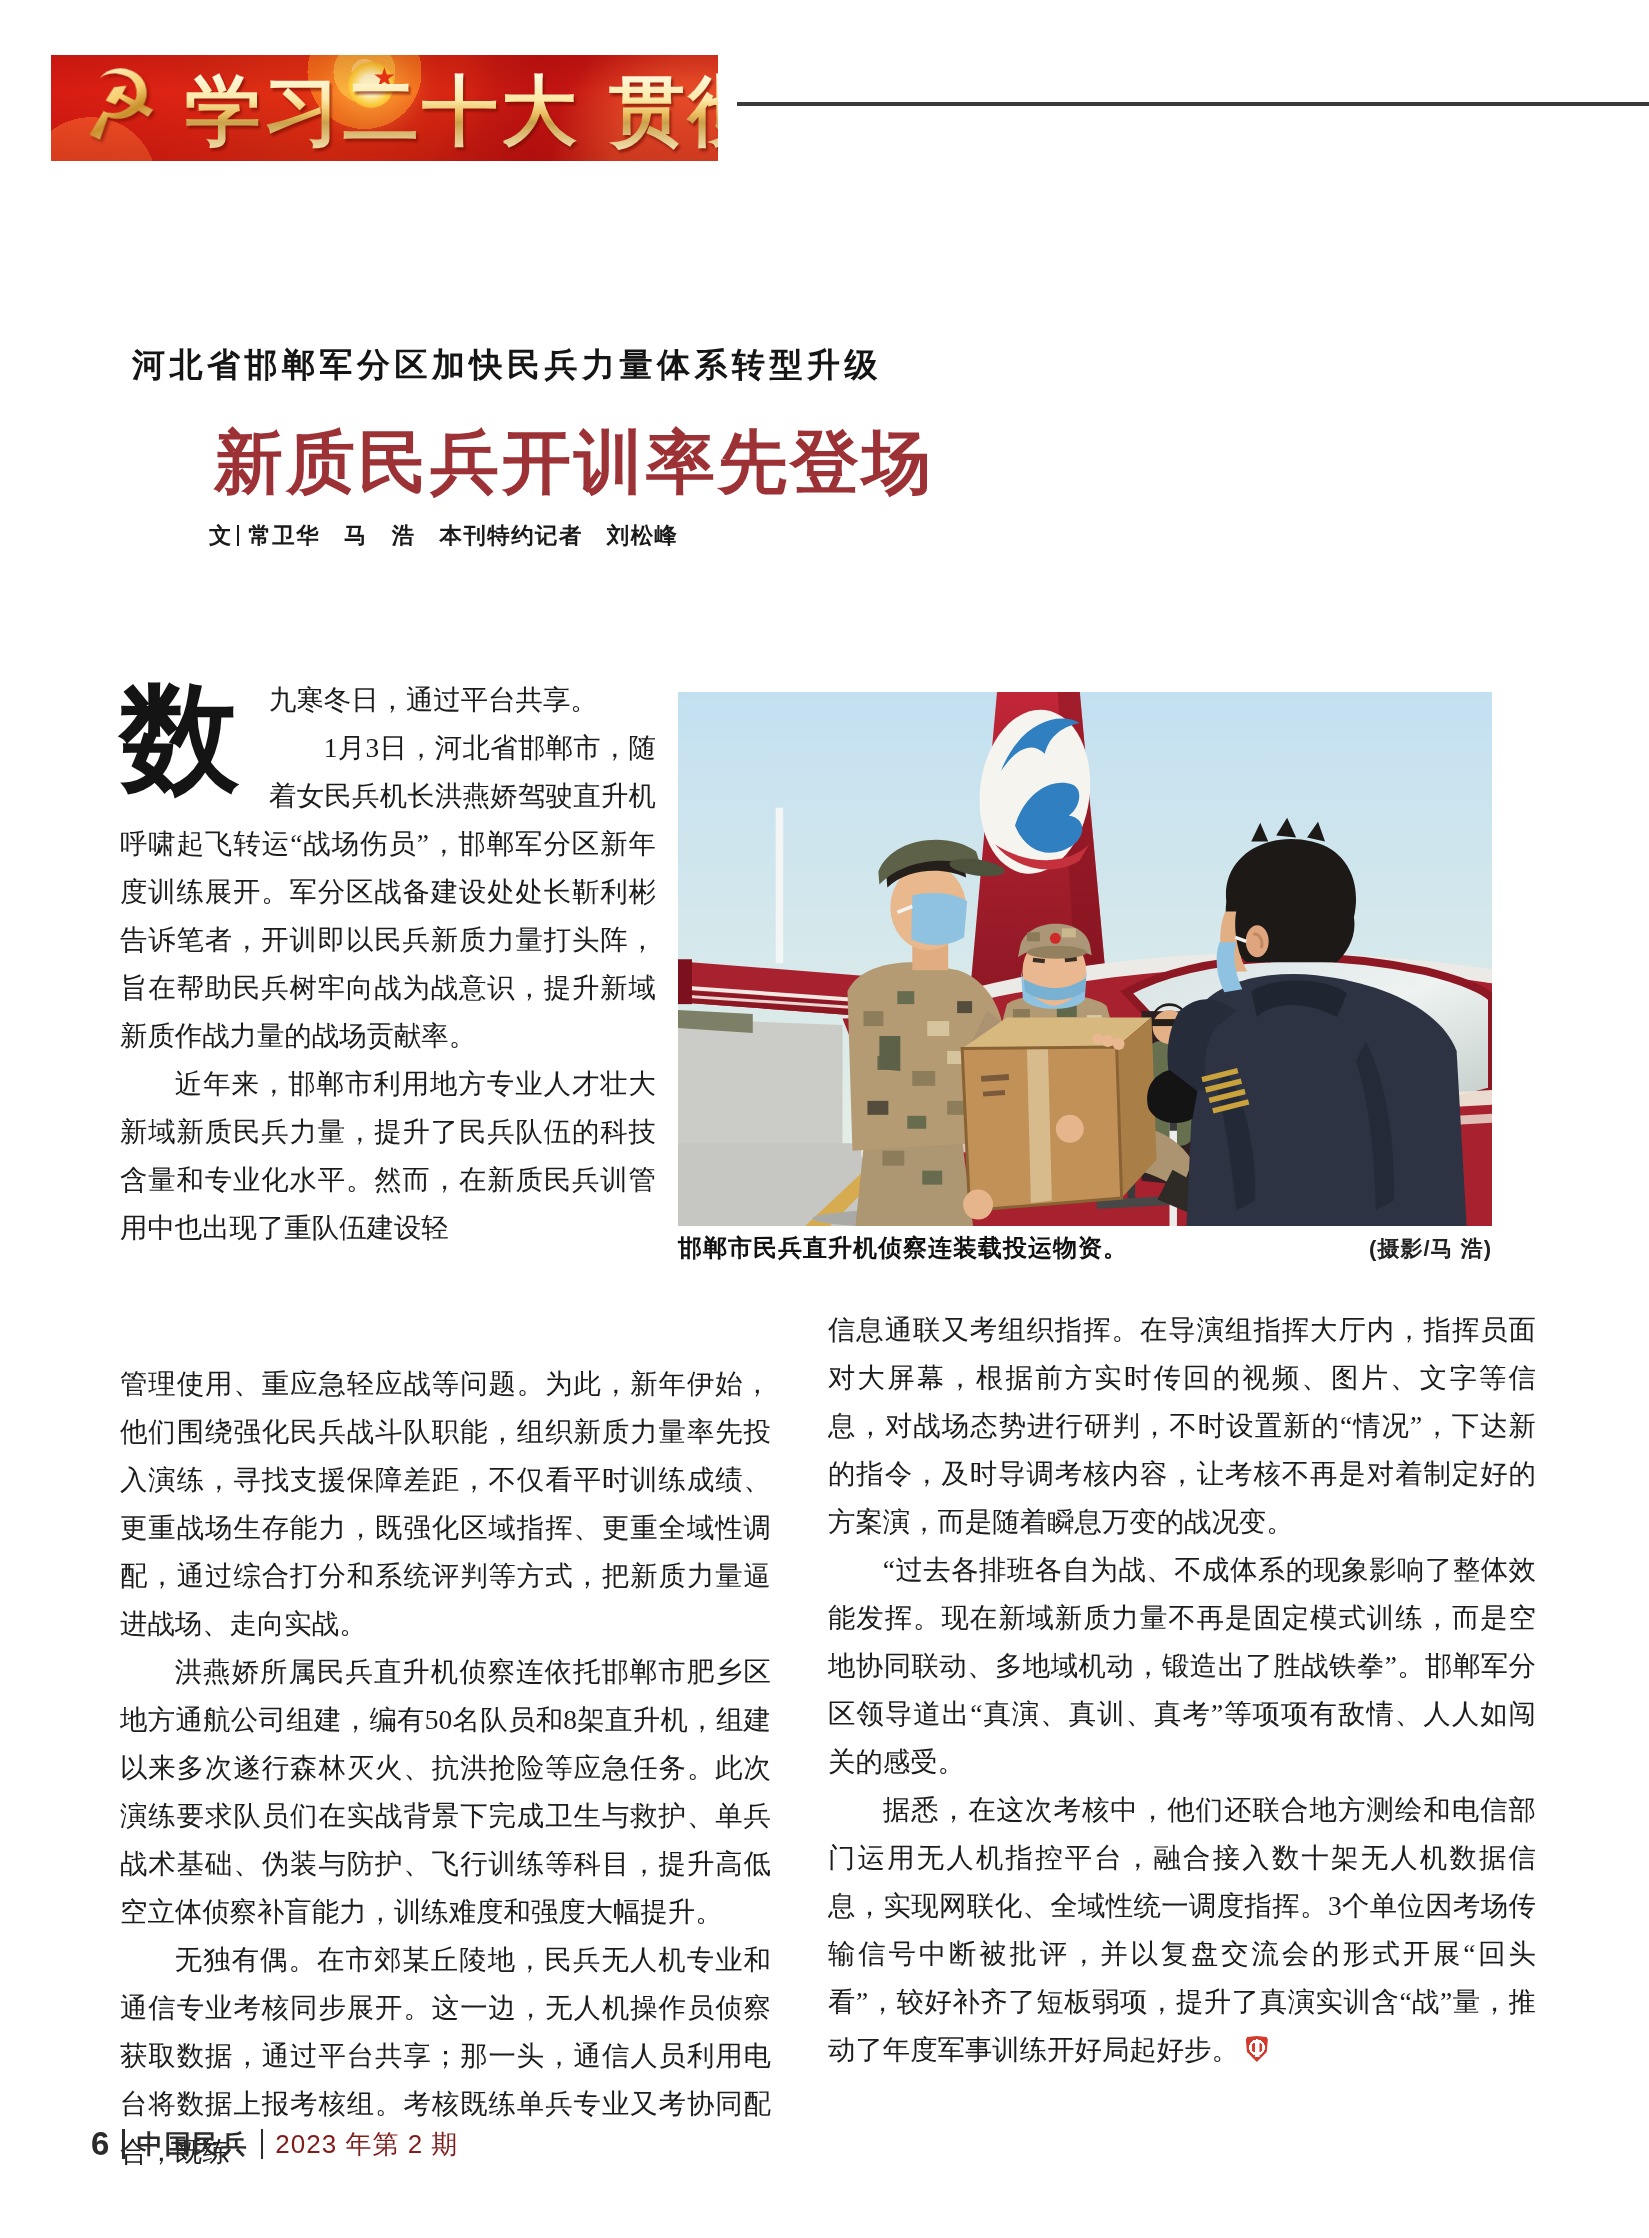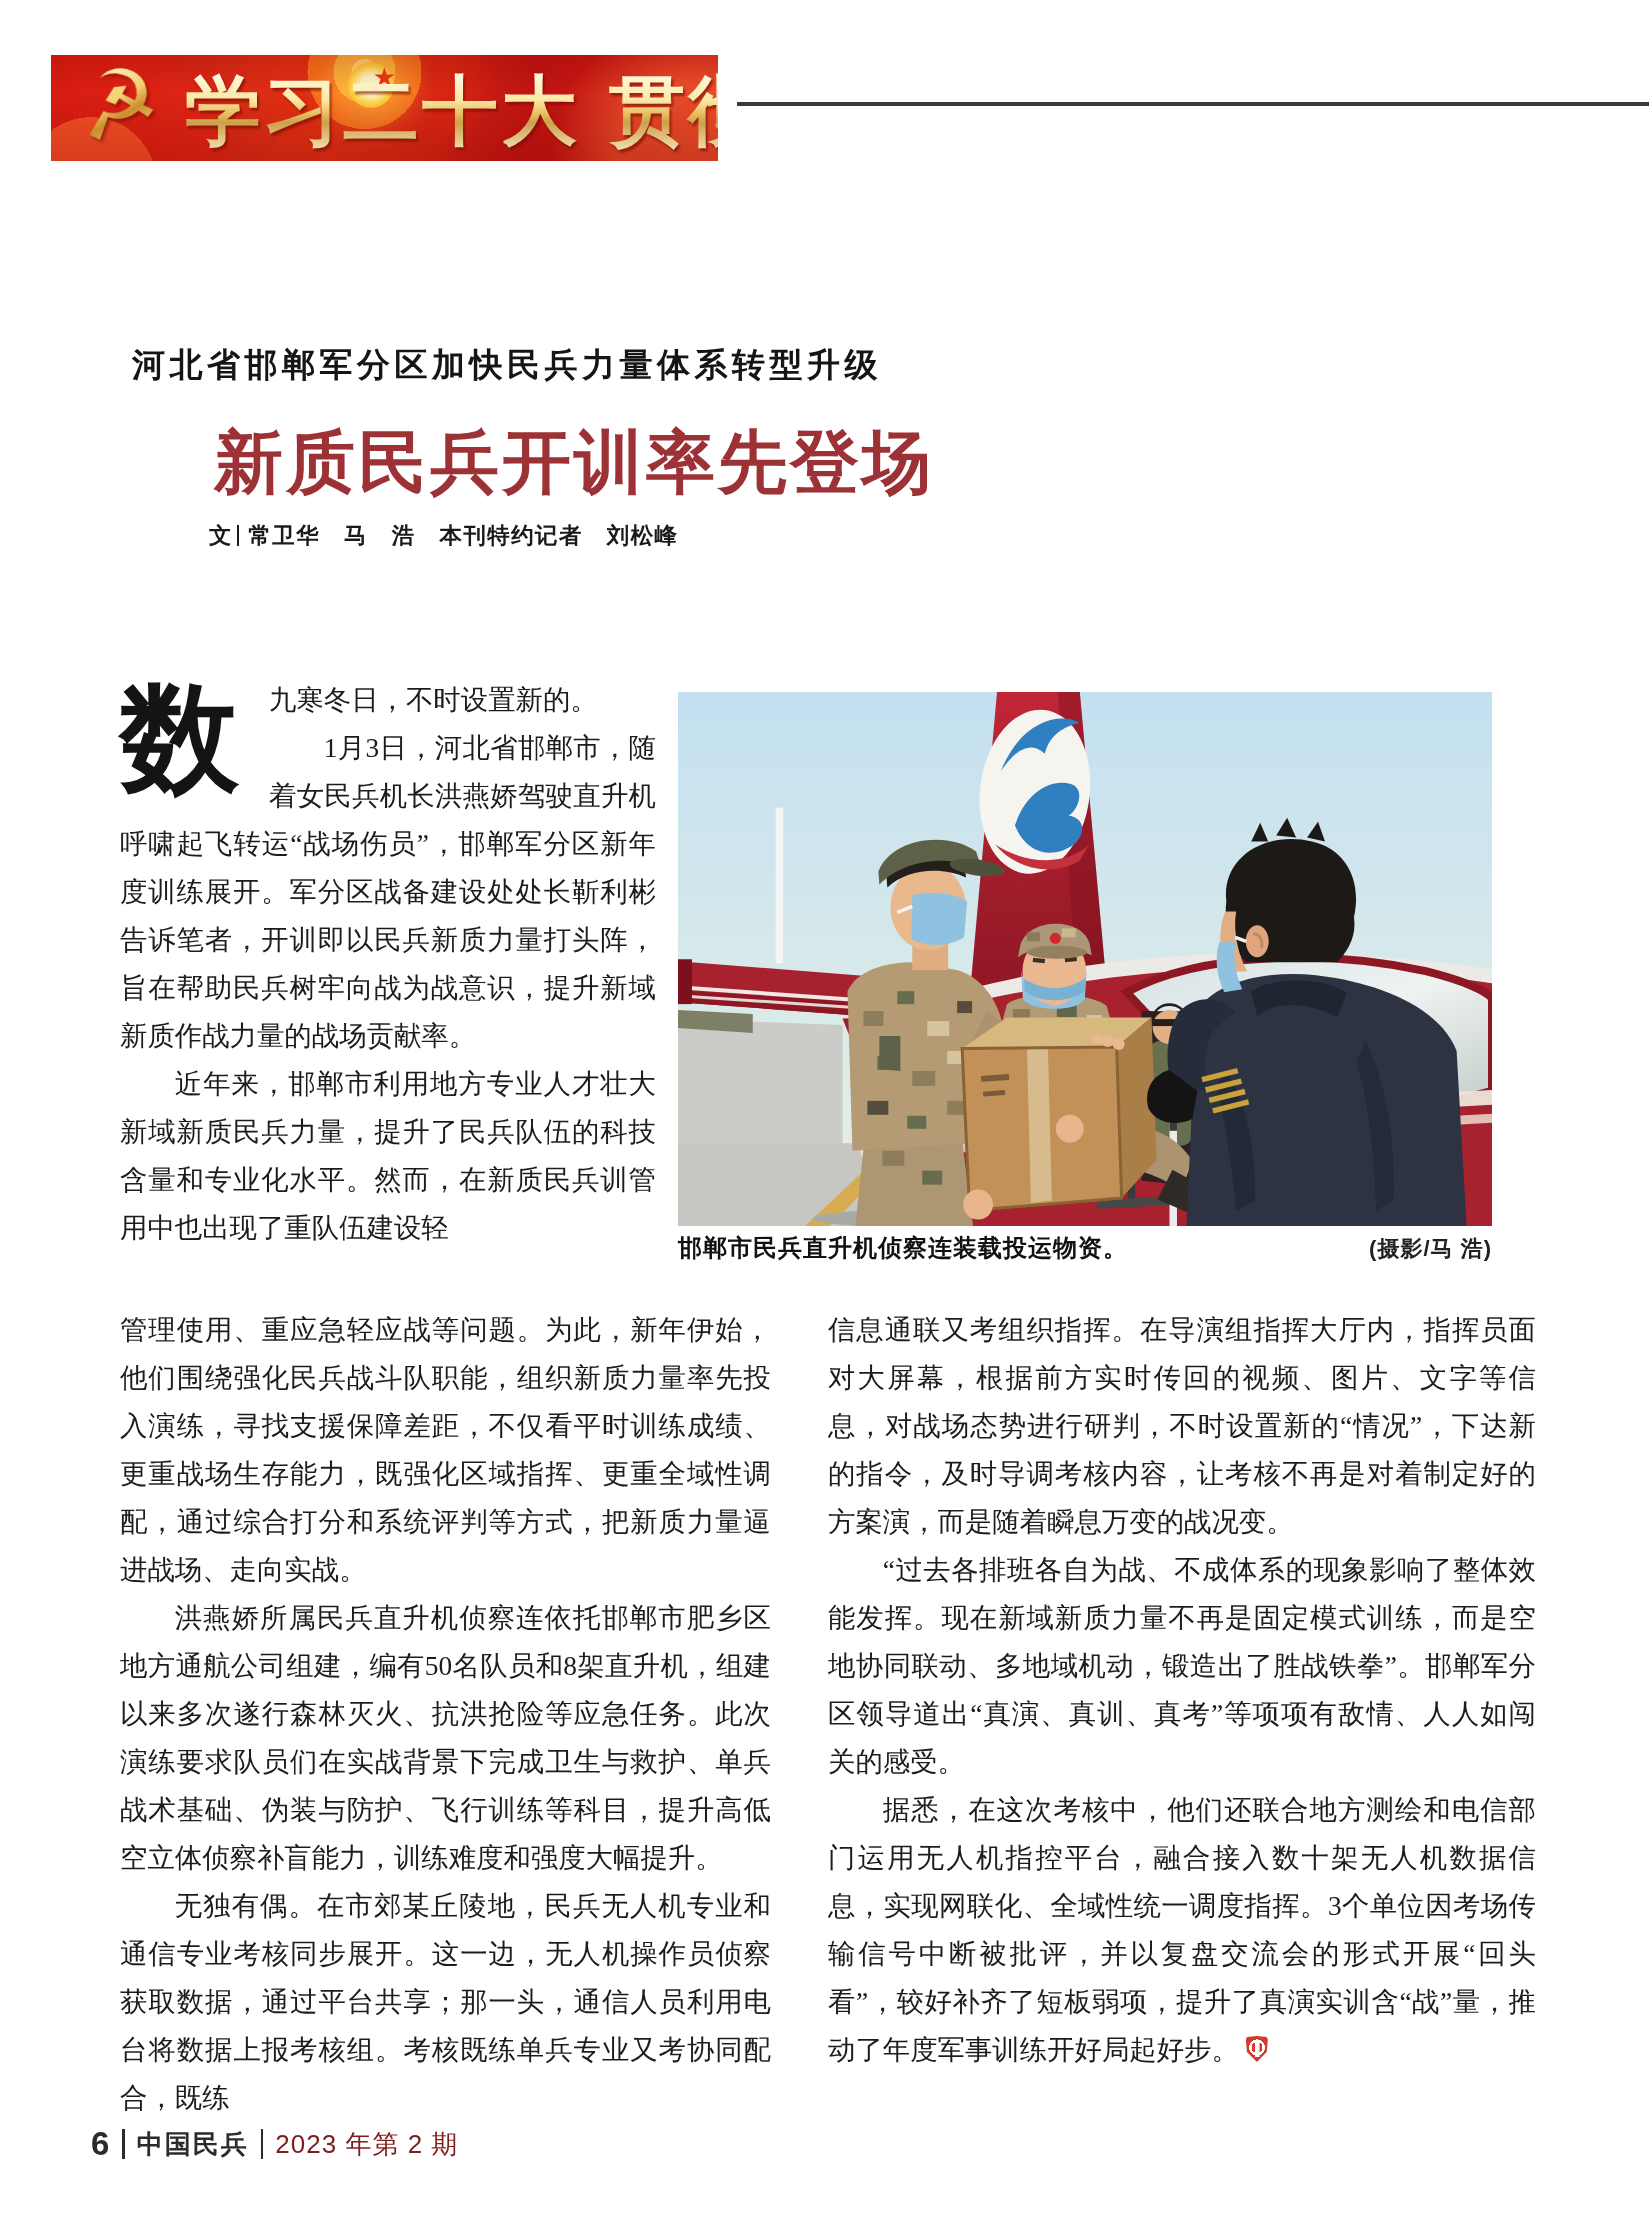--- a/index.html
+++ b/index.html
@@ -37,21 +37,21 @@
   .title{position:absolute;left:202px;top:405px;margin:12px;font-size:69px;font-weight:700;color:#9c3136;letter-spacing:3px;}
   .byline{position:absolute;left:209px;top:520px;font-size:22.4px;font-weight:700;color:#1a1a1a;letter-spacing:1.5px;}
   .byline-bar{display:inline-block;width:2.5px;height:21px;background:#1a1a1a;margin:0 9px 0 4px;vertical-align:-3px;}
 
   
   .bodytext{font-family:"Liberation Serif","DejaVu Serif",serif;font-size:27.4px;line-height:48px;
       color:#1c1c1c;text-align:justify;}
   .bodytext p{margin:0;}
   .p.indent{text-indent:2em;}
   .col-top{position:absolute;left:120px;top:676px;width:536px;}
-  .col-left{position:absolute;left:120px;top:1306px;width:651px;}
+  .col-left{position:absolute;left:120px;top:1360px;width:651px;}
   .col-right{position:absolute;left:828px;top:1306px;width:708px;}
   .dropcap{float:left;width:149px;height:138px;font-size:119px;line-height:126px;font-weight:700;color:#141414;}
 
   .end-mark{display:none;width:22px;height:26px;margin-left:7px;vertical-align:-3px;
       background:
         linear-gradient(#ffffff,#ffffff) 50% 42%/4.5px 17px no-repeat,
         radial-gradient(circle at 50% 44%, rgba(0,0,0,0) 0 5.5px, #ffffff 5.5px 8px, rgba(0,0,0,0) 8px),
         #d23b2e;
       clip-path:polygon(6% 4%,50% 0,94% 4%,100% 13%,95% 62%,50% 100%,5% 62%,0 13%);}
   .p.end .end-mark{display:inline-block;}
@@ -85,21 +85,21 @@
   <div class="top-rule"></div>
 
   <div class="kicker">河北省邯郸军分区加快民兵力量体系转型升级</div>
   <h1 class="title">新质民兵开训率先登场</h1>
   <div class="byline"><span>文</span><span class="byline-bar"></span><span>常卫华　马　浩　本刊特约记者　刘松峰</span></div>
 
   <section class="col-top bodytext">
     <span class="dropcap">数</span>
     <div>
 
-        <p class="p"><span>九寒冬日，不时设置新的。</span></p>
+        <p class="p"><span>九寒冬日，通过平台共享。</span></p>
 
         <p class="p indent"><span>1月3日，河北省邯郸市，随着女民兵机长洪燕娇驾驶直升机呼啸起飞转运“战场伤员”，邯郸军分区新年度训练展开。军分区战备建设处处长靳利彬告诉笔者，开训即以民兵新质力量打头阵，旨在帮助民兵树牢向战为战意识，提升新域新质作战力量的战场贡献率。</span></p>
 
         <p class="p indent"><span>近年来，邯郸市利用地方专业人才壮大新域新质民兵力量，提升了民兵队伍的科技含量和专业化水平。然而，在新质民兵训管用中也出现了重队伍建设轻</span></p>
       </div>
   </section>
 
   <figure class="photo" style="margin:0">
     <svg viewBox="0 0 1633 1071" preserveAspectRatio="none">
       <defs>

